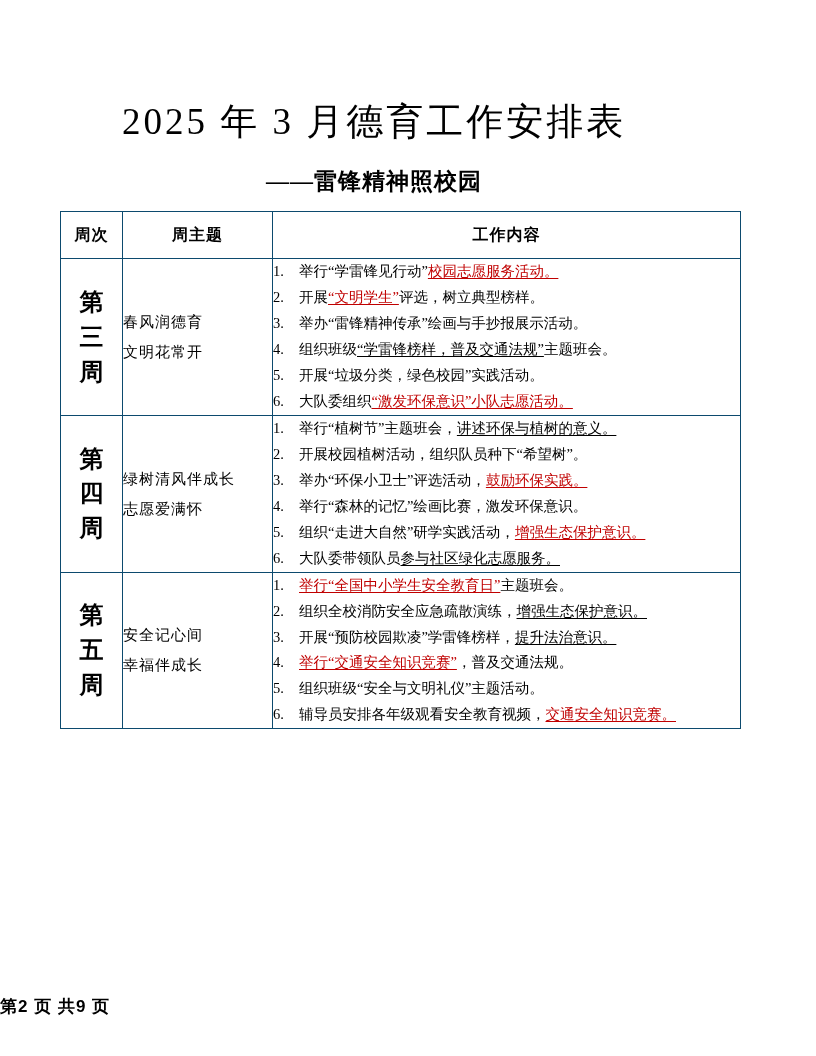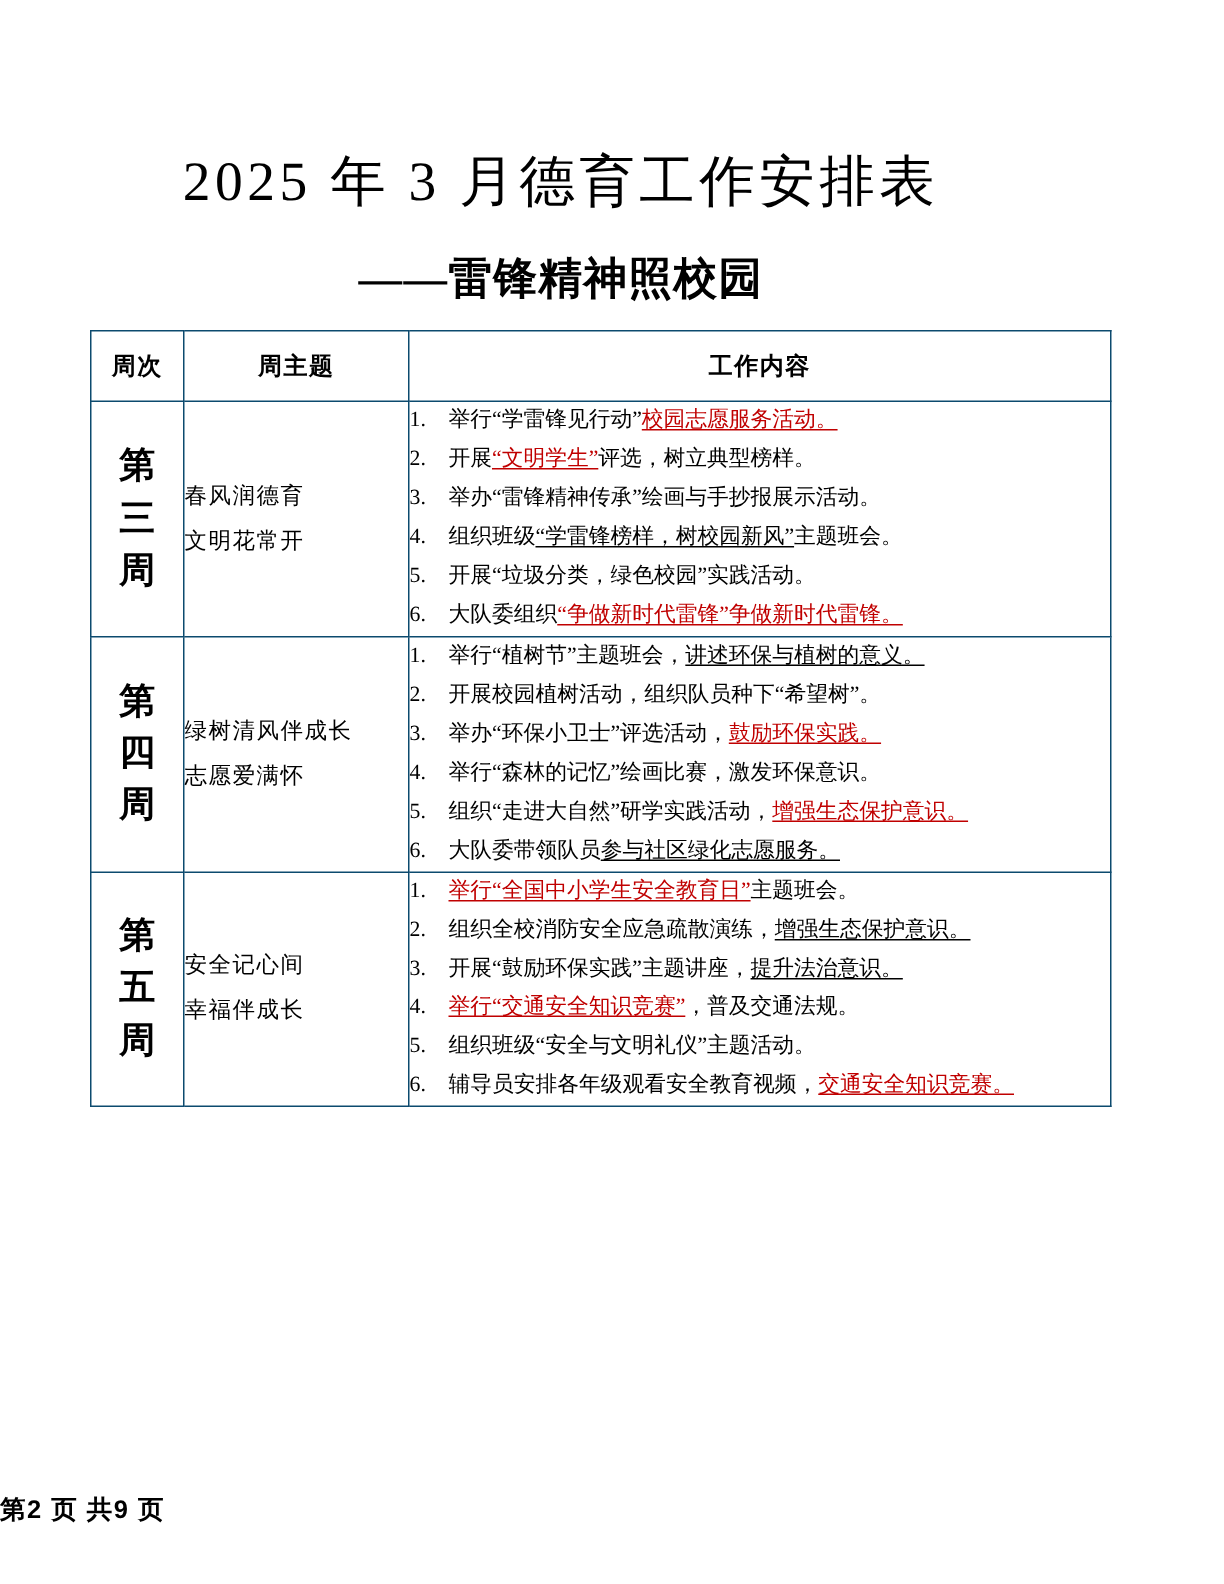--- a/index.html
+++ b/index.html
@@ -26,21 +26,21 @@
     text-align: center;
     font-size: 37px;
     letter-spacing: 3px;
     font-weight: 400;
     font-family: "Liberation Serif", "DejaVu Serif", serif;
     margin: 28px 0 0 0;
     line-height: 1.2;
   }
   .doc-subtitle {
     text-align: center;
-    font-size: 29px;
+    font-size: 23px;
     font-weight: 700;
     margin: 22px 0 14px 0;
     letter-spacing: 1px;
   }
   table.schedule {
     border-collapse: collapse;
     width: 680px;
     margin: 0 auto;
     table-layout: fixed;
   }
@@ -143,23 +143,23 @@
           </td>
           <td class="theme-cell">
             <div>春风润德育</div>
             <div>文明花常开</div>
           </td>
           <td class="content-cell">
             <ol class="items">
               <li><span class="num">1.</span><span class="seg">举行“学雷锋见行动”</span><span class="seg red u">校园志愿服务活动。</span></li>
               <li><span class="num">2.</span><span class="seg">开展</span><span class="seg red u">“文明学生”</span><span class="seg">评选，树立典型榜样。</span></li>
               <li><span class="num">3.</span><span class="seg">举办“雷锋精神传承”绘画与手抄报展示活动。</span></li>
-              <li><span class="num">4.</span><span class="seg">组织班级</span><span class="seg black u">“学雷锋榜样，树校园新风”</span><span class="seg">主题班会。</span></li>
+              <li><span class="num">4.</span><span class="seg">组织班级</span><span class="seg black u">“学雷锋榜样，普及交通法规”</span><span class="seg">主题班会。</span></li>
               <li><span class="num">5.</span><span class="seg">开展“垃圾分类，绿色校园”实践活动。</span></li>
-              <li><span class="num">6.</span><span class="seg">大队委组织</span><span class="seg red u">“争做新时代雷锋”争做新时代雷锋。</span></li>
+              <li><span class="num">6.</span><span class="seg">大队委组织</span><span class="seg red u">“激发环保意识”小队志愿活动。</span></li>
             </ol>
           </td>
         </tr>
         <tr>
           <td class="week-cell">
             <div>第</div>
             <div>四</div>
             <div>周</div>
           </td>
           <td class="theme-cell">
@@ -184,21 +184,21 @@
             <div>周</div>
           </td>
           <td class="theme-cell">
             <div>安全记心间</div>
             <div>幸福伴成长</div>
           </td>
           <td class="content-cell">
             <ol class="items">
               <li><span class="num">1.</span><span class="seg red u">举行“全国中小学生安全教育日”</span><span class="seg">主题班会。</span></li>
               <li><span class="num">2.</span><span class="seg">组织全校消防安全应急疏散演练，</span><span class="seg black u">增强生态保护意识。</span></li>
-              <li><span class="num">3.</span><span class="seg">开展“鼓励环保实践”主题讲座，</span><span class="seg black u">提升法治意识。</span></li>
+              <li><span class="num">3.</span><span class="seg">开展“预防校园欺凌”学雷锋榜样，</span><span class="seg black u">提升法治意识。</span></li>
               <li><span class="num">4.</span><span class="seg red u">举行“交通安全知识竞赛”</span><span class="seg">，普及交通法规。</span></li>
               <li><span class="num">5.</span><span class="seg">组织班级“安全与文明礼仪”主题活动。</span></li>
               <li><span class="num">6.</span><span class="seg">辅导员安排各年级观看安全教育视频，</span><span class="seg red u">交通安全知识竞赛。</span></li>
             </ol>
           </td>
         </tr>
       </tbody>
   </table>
 
   <div class="footer">第2 页 共9 页</div>

